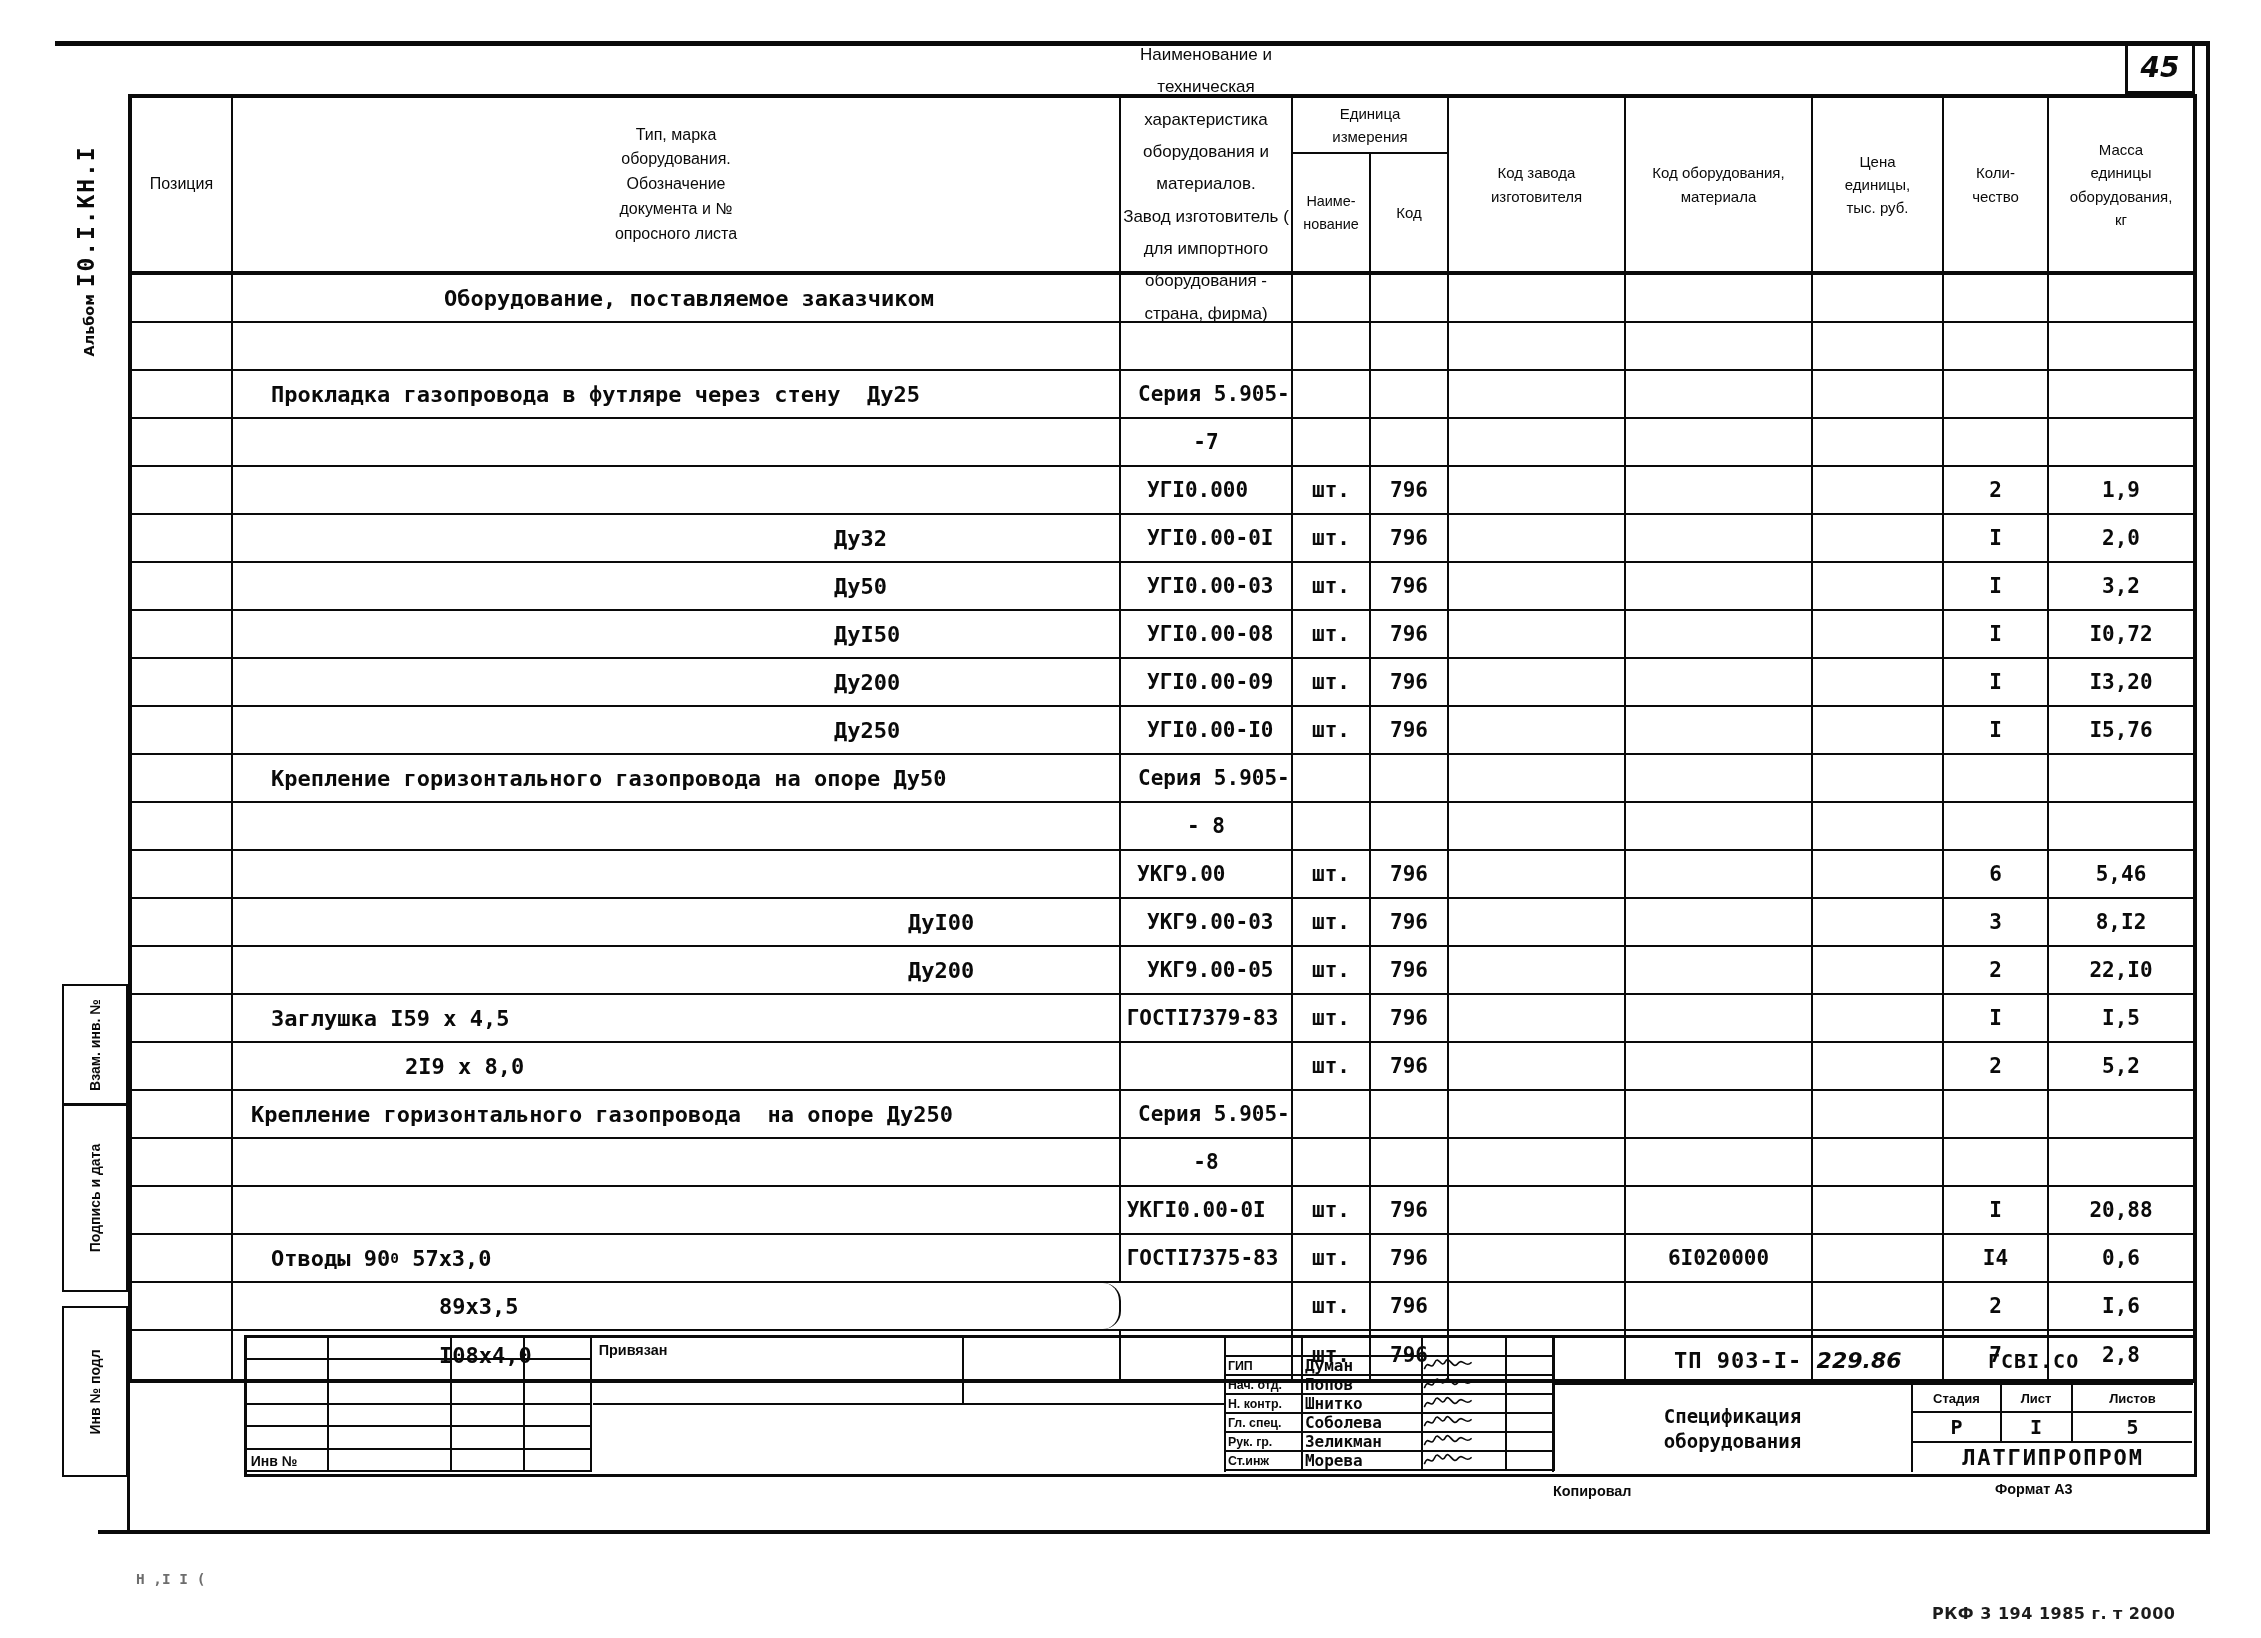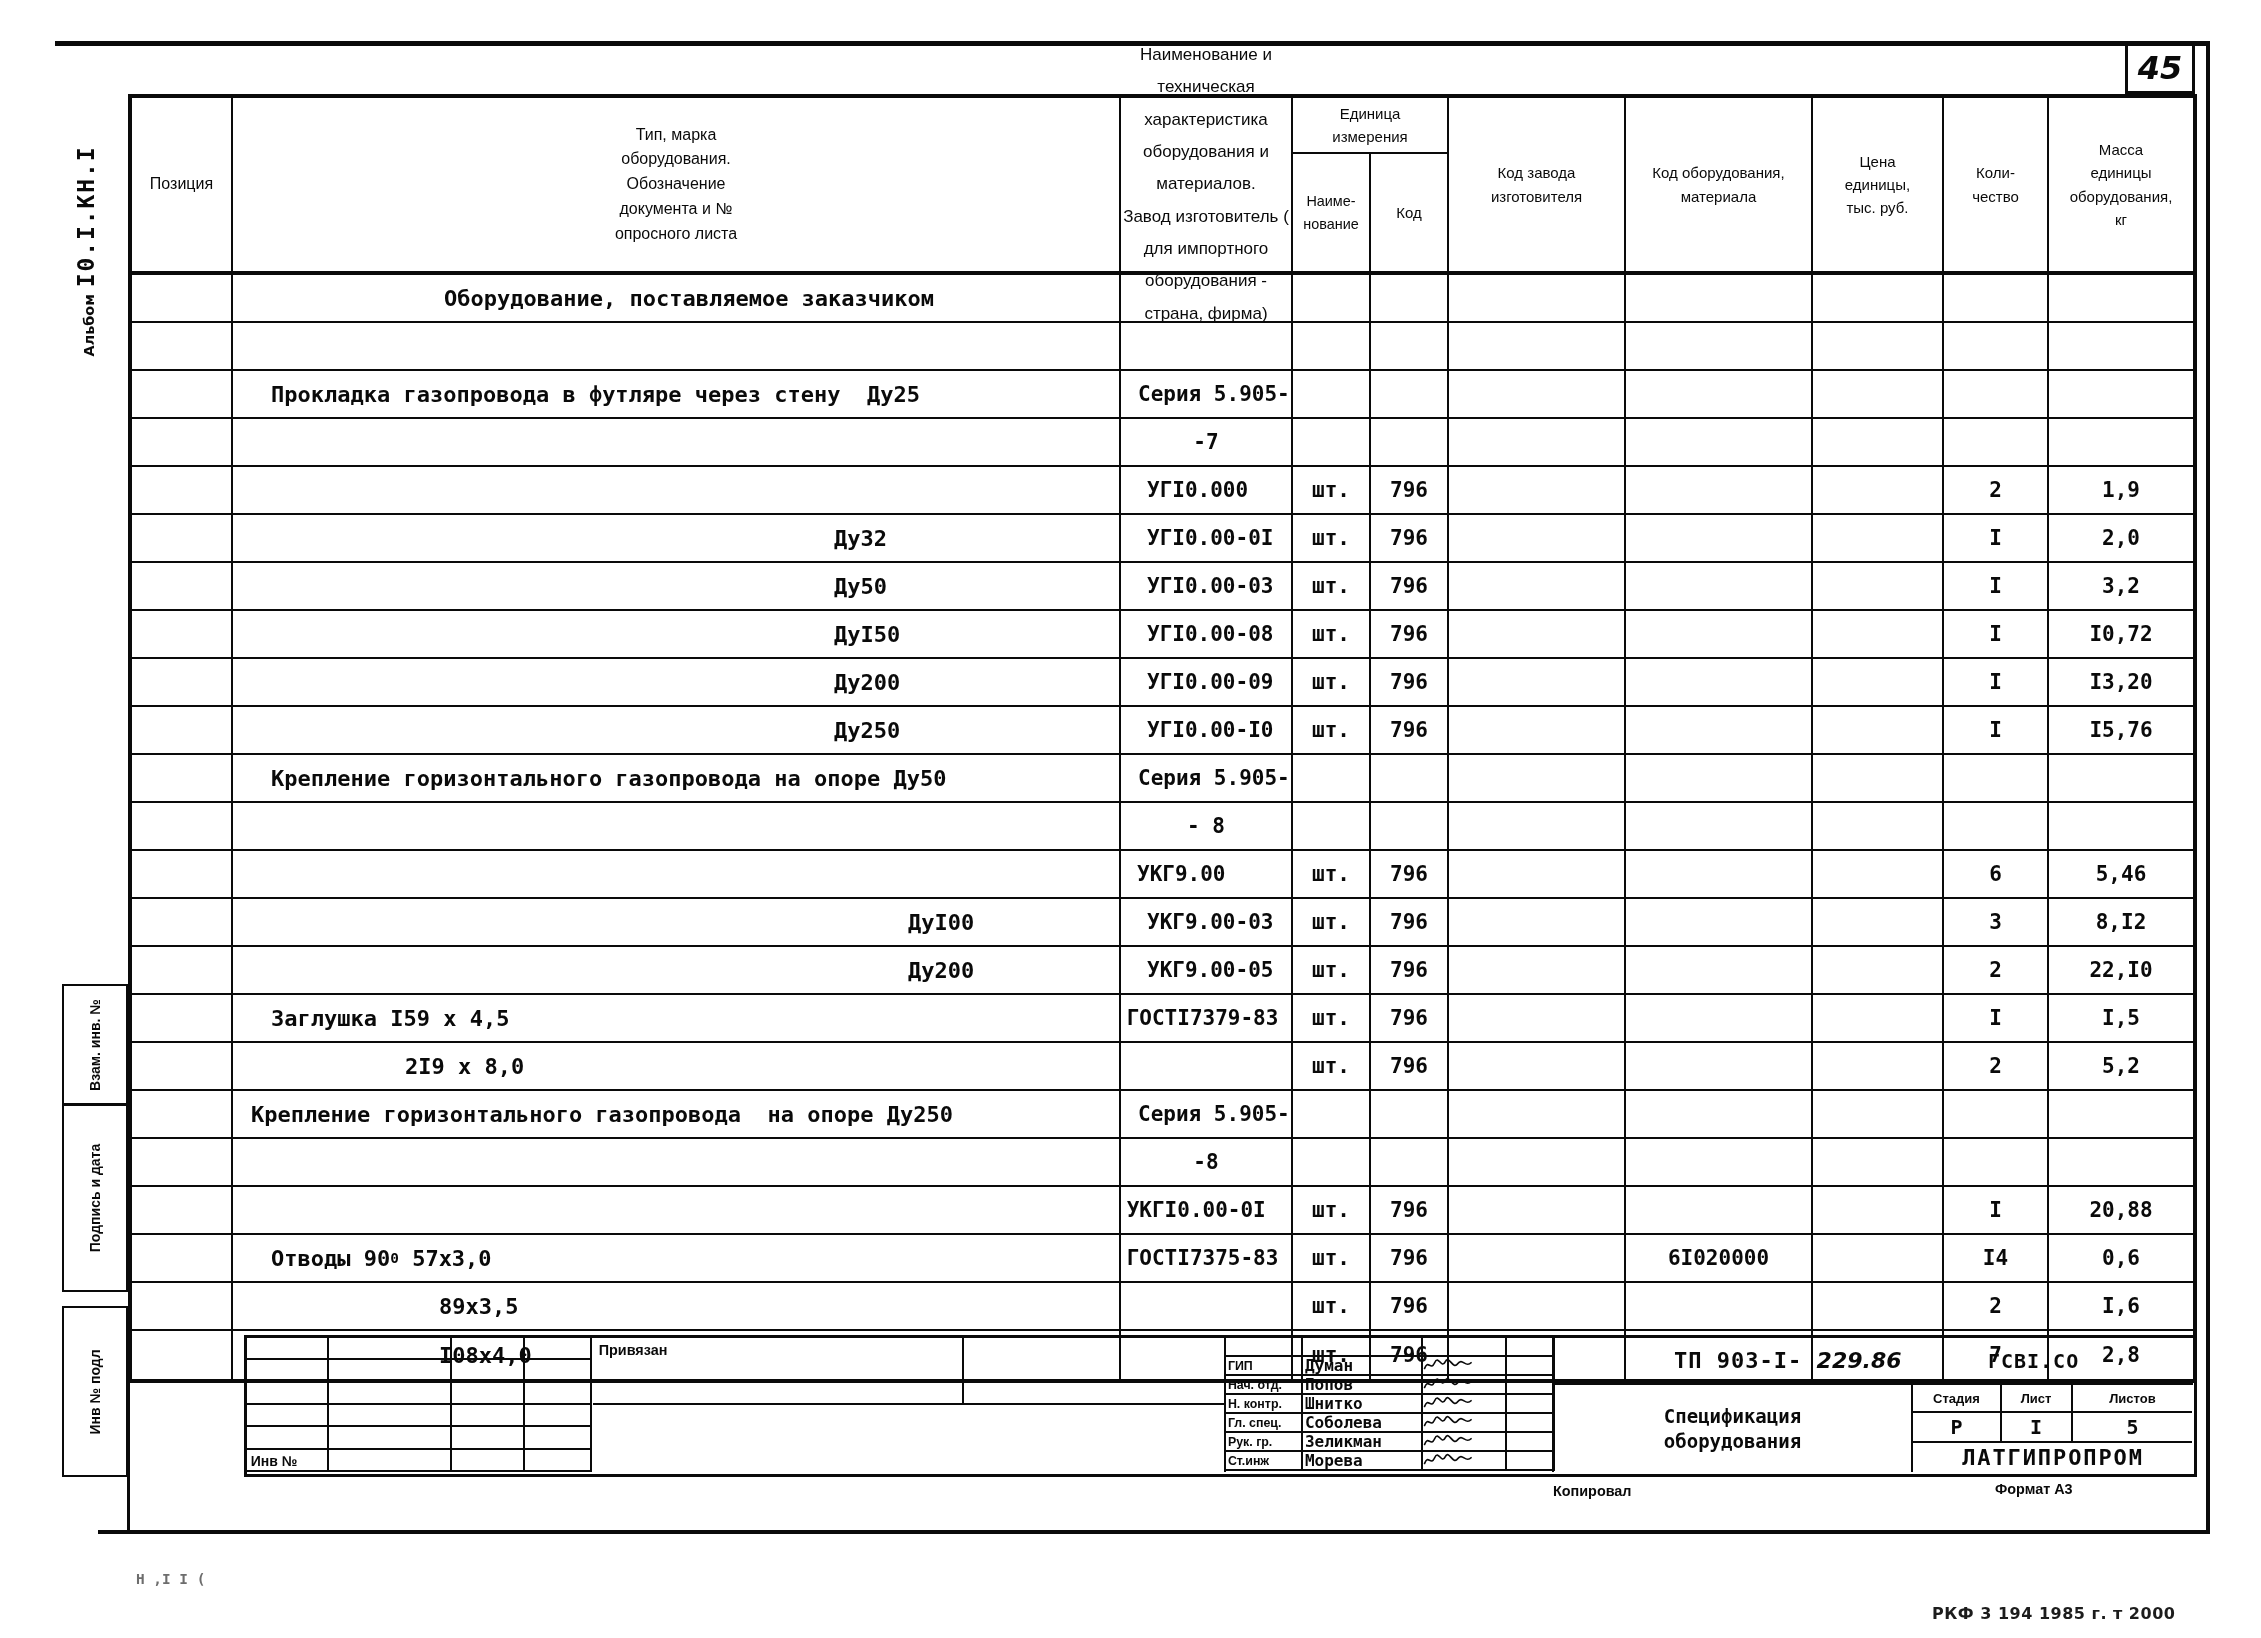--- a/index.html
+++ b/index.html
@@ -6,21 +6,21 @@
   #sheet{position:relative;width:2261px;height:1639px;background:#ffffff;overflow:hidden;
          font-family:"DejaVu Sans Mono",monospace;color:#0a0a0a;}
   .abs{position:absolute;}
   .ink{background:#0a0a0a;}
   .mono{font-family:"DejaVu Sans Mono",monospace;font-weight:700;}
   .hand{font-family:"DejaVu Sans",sans-serif;font-style:italic;font-weight:700;}
   .pre{white-space:pre-line;}
   .cen{display:flex;align-items:center;justify-content:center;text-align:center;}
 
   
-  .box45{left:2125px;top:41px;width:70px;height:53px;border:3.8px solid #0a0a0a;box-sizing:border-box;font-size:32px;}
+  .box45{left:2125px;top:41px;width:70px;height:53px;border:3.8px solid #0a0a0a;box-sizing:border-box;font-size:28px;}
 
   
   .album{left:48px;top:112px;width:77px;height:278px;display:flex;align-items:center;justify-content:center;}
   .album .rot{transform:rotate(-90deg);white-space:nowrap;display:flex;align-items:baseline;gap:6.7px;}
   .album .a1{font-family:"DejaVu Sans",sans-serif;font-size:14.4px;font-weight:700;}
   .album .a2{font-size:23px;letter-spacing:1.9px;}
 
   
   .stampbox{position:absolute;left:62px;width:66px;border:2.9px solid #0a0a0a;box-sizing:border-box;
             display:flex;align-items:center;justify-content:center;}
@@ -395,21 +395,21 @@
           <div class="c mid">шт.</div>
           <div class="c mid">796</div>
           <div class="c"></div>
           <div class="c mid">6I020000</div>
           <div class="c"></div>
           <div class="c mid">I4</div>
           <div class="c mid">0,6</div>
         </div>
         <div class="row">
           <div class="c"></div>
-          <div class="c" style="padding-left: 206px;">89х3,5</div>
+          <div class="c" style="padding-left: 206px; border-radius: 18px;">89х3,5</div>
           <div class="c"></div>
           <div class="c mid">шт.</div>
           <div class="c mid">796</div>
           <div class="c"></div>
           <div class="c"></div>
           <div class="c"></div>
           <div class="c mid">2</div>
           <div class="c mid">I,6</div>
         </div>
         <div class="row">

